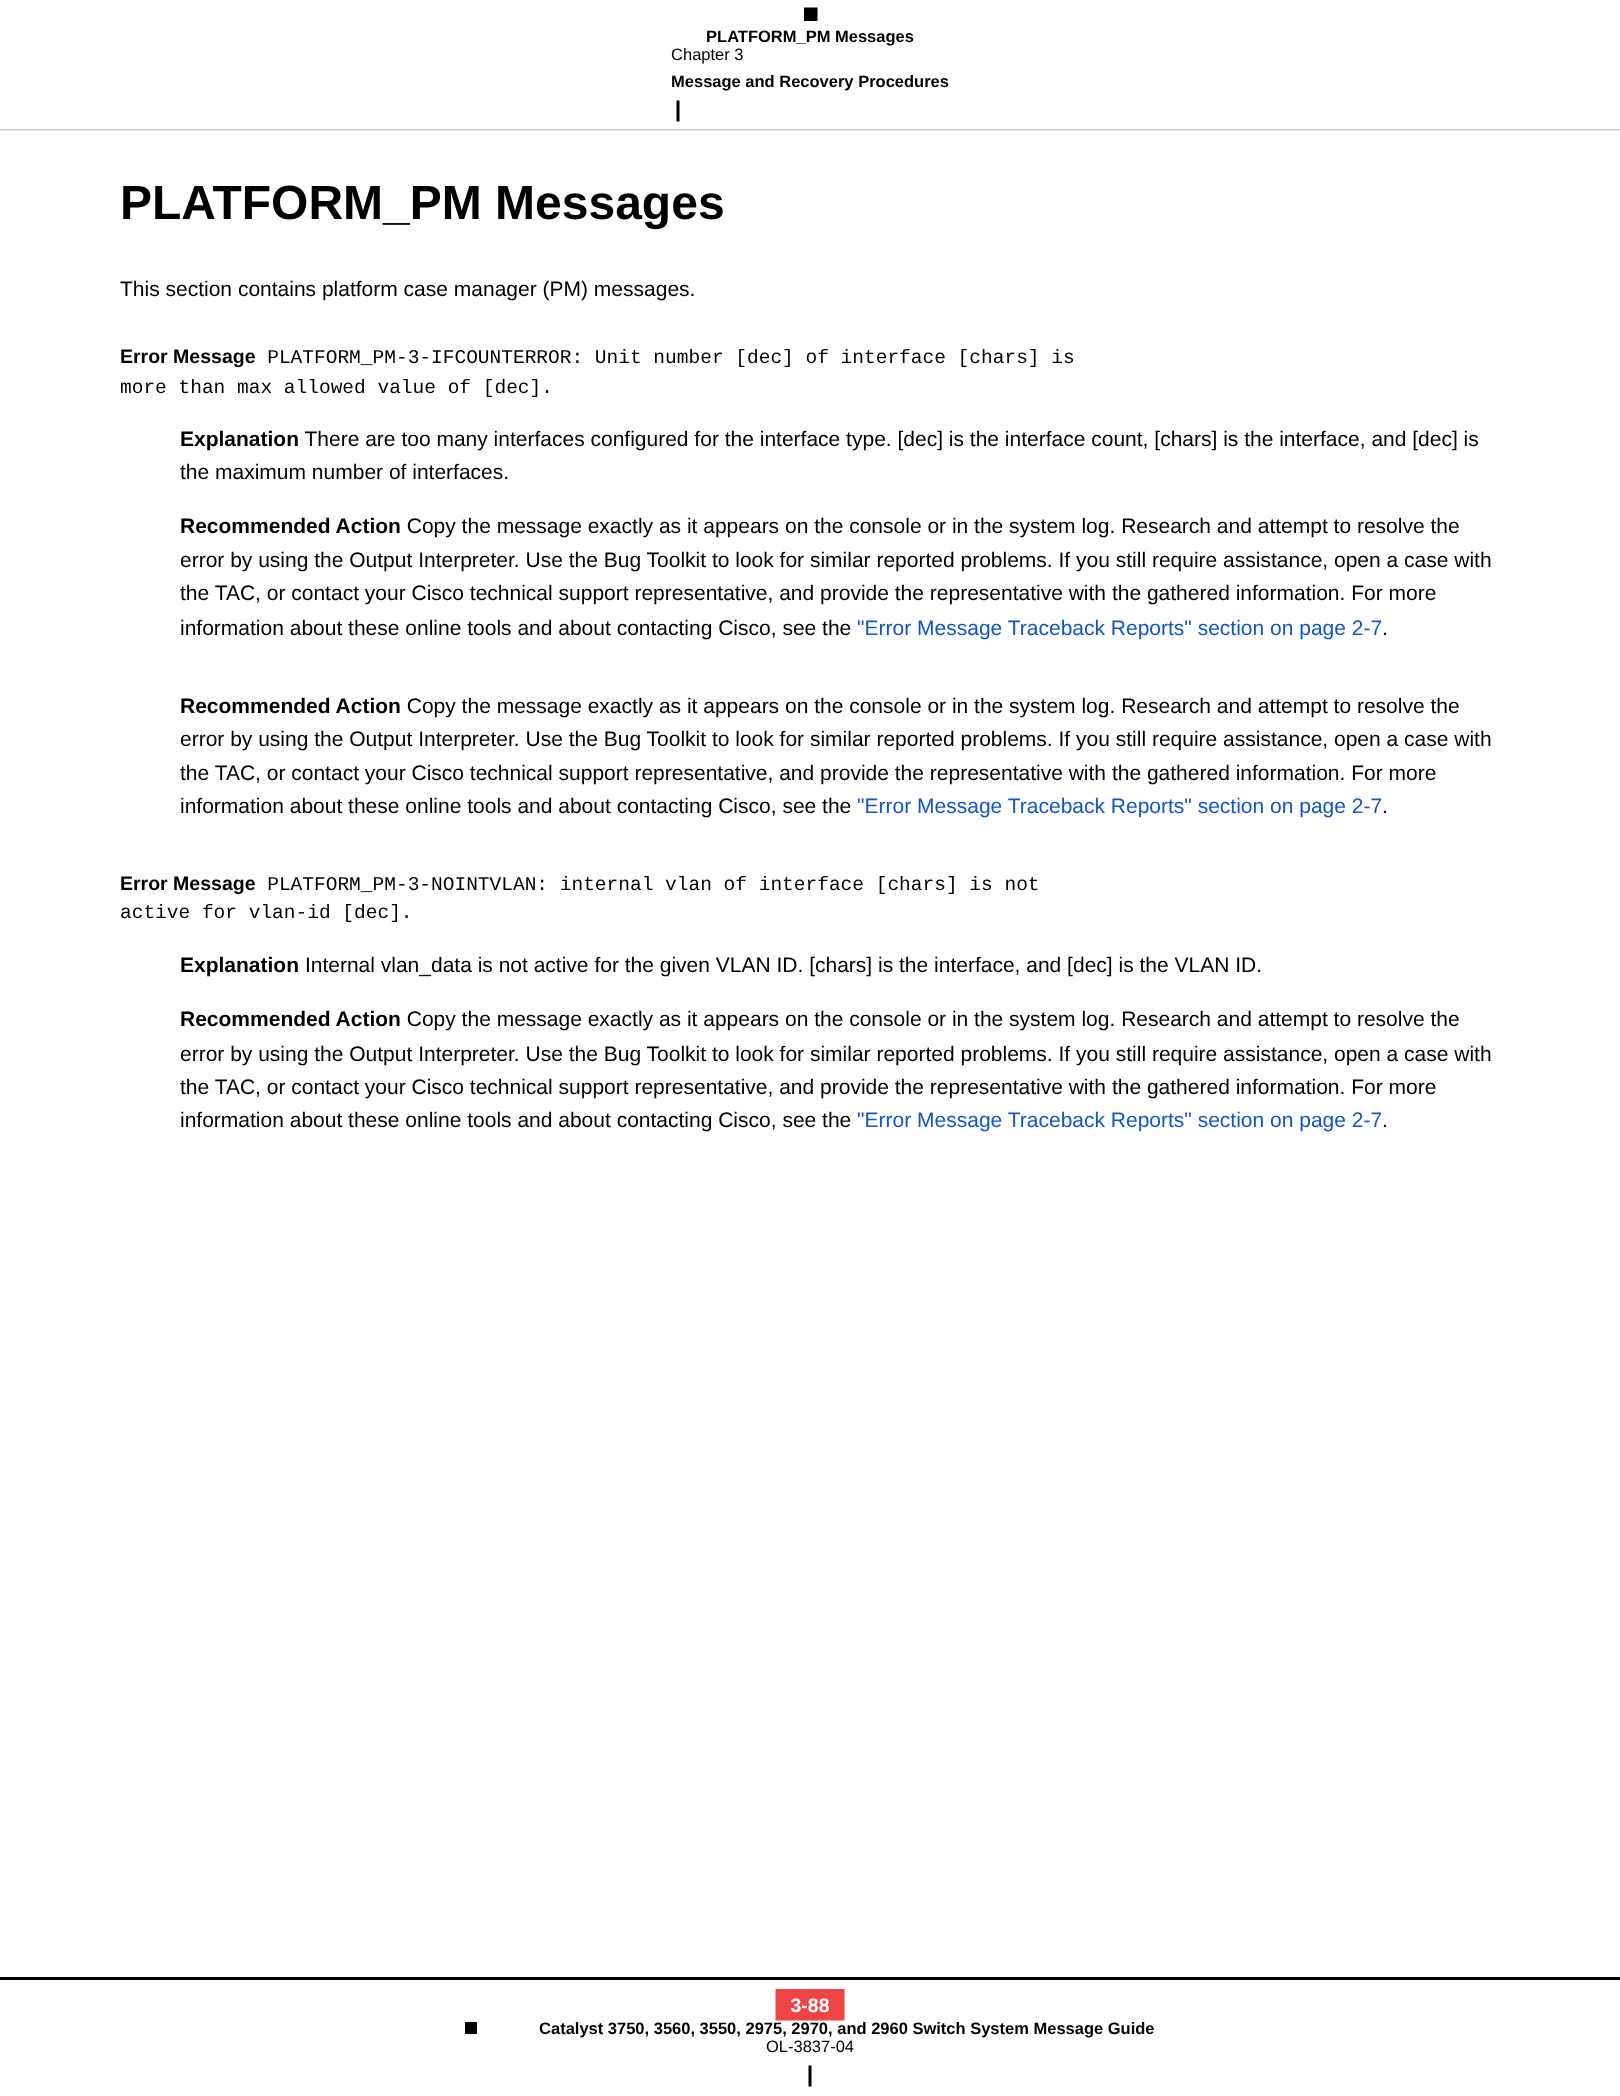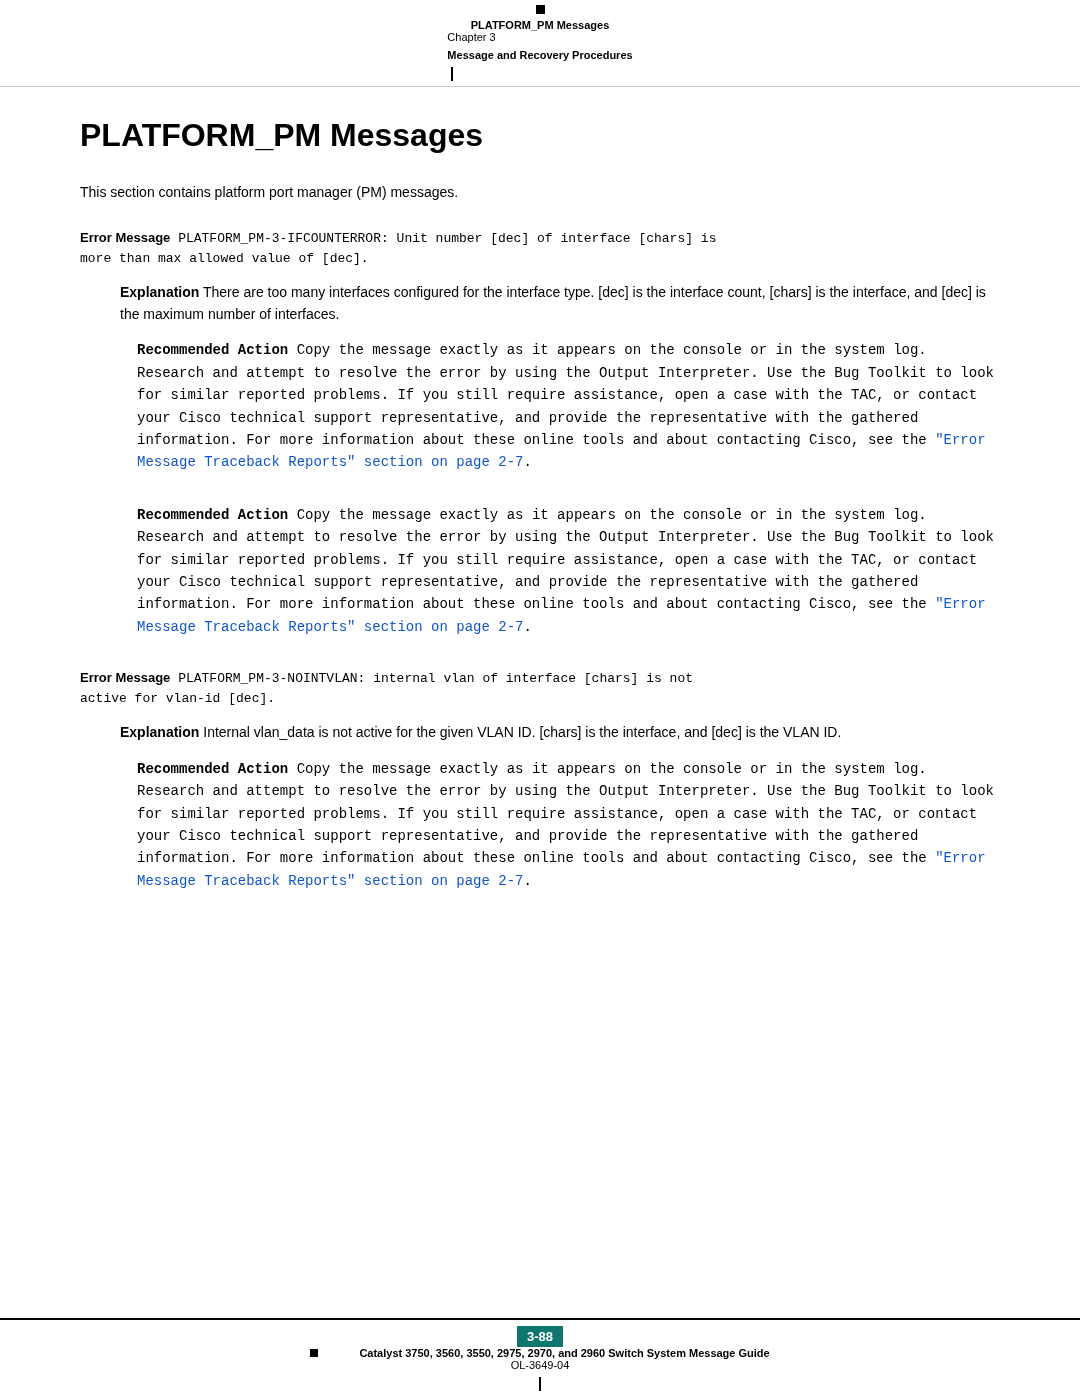--- a/index.html
+++ b/index.html
@@ -75,25 +75,24 @@
       margin-left: 40px;
       margin-bottom: 14px;
       font-size: 14px;
       line-height: 1.55;
     }
     .explanation-block .label {
       font-weight: bold;
     }
 
     .recommended-block {
-      margin-left: 57px;
+      margin-left: 40px;
       margin-bottom: 14px;
       font-size: 14px;
       line-height: 1.6;
-      font-family: Liberation Mono, monospace;
     }
     .recommended-block .label {
       font-weight: bold;
     }
 
     .link-text {
       color: #1155cc;
       text-decoration: none;
     }
 
@@ -109,21 +108,21 @@
       align-items: center;
       padding: 6px 20px;
       font-size: 11px;
     }
     .footer-center {
       flex: 1;
       text-align: center;
       font-size: 11px;
     }
     .page-number-box {
-      background: #0f766e;
+      background: #ef4444;
       color: #fff;
       padding: 3px 10px;
       font-size: 13px;
       font-weight: bold;
     }
     .footer-right {
       font-size: 11px;
       display: flex;
       align-items: center;
       gap: 6px;
@@ -147,21 +146,21 @@
     <span style="font-size:11px;">Chapter 3</span>
     <span style="font-size:11px;font-weight:bold;">Message and Recovery Procedures</span>
     <span style="width:2px;height:14px;background:#000;display:inline-block;margin-left:4px;"></span>
   </div>
 </div>
 
 <div class="main-content">
 
   <h1 class="page-title">PLATFORM_PM Messages</h1>
 
-  <p class="intro-text">This section contains platform port manager (PM) messages.</p>
+  <p class="intro-text">This section contains platform case manager (PM) messages.</p>
 
   <div class="error-block">
     <div class="error-message-line">
       <span class="em-label">Error Message</span>
       <span> PLATFORM_PM-3-IFCOUNTERROR: Unit number [dec] of interface [chars] is<br>more than max allowed value of [dec].</span>
     </div>
     <div class="explanation-block">
       <span class="label">Explanation</span>
       <span>There are too many interfaces configured for the interface type. [dec] is the interface count, [chars] is the interface, and [dec] is the maximum number of interfaces.</span>
     </div>
@@ -195,16 +194,16 @@
 
 </div>
 
 <div class="footer">
   <div class="page-number-box">3-88</div>
   <div class="footer-center">
     <span style="width:8px;height:8px;background:#000;display:inline-block;margin-right:6px;"></span>
     <span style="font-weight:bold;font-size:11px;margin-left:32px;">Catalyst 3750, 3560, 3550, 2975, 2970, and 2960 Switch System Message Guide</span>
   </div>
   <div class="footer-right">
-    <span style="font-size:11px;">OL-3649-04</span>
+    <span style="font-size:11px;">OL-3837-04</span>
     <span class="footer-bar"></span>
   </div>
 </div>
 
 </body></html>

